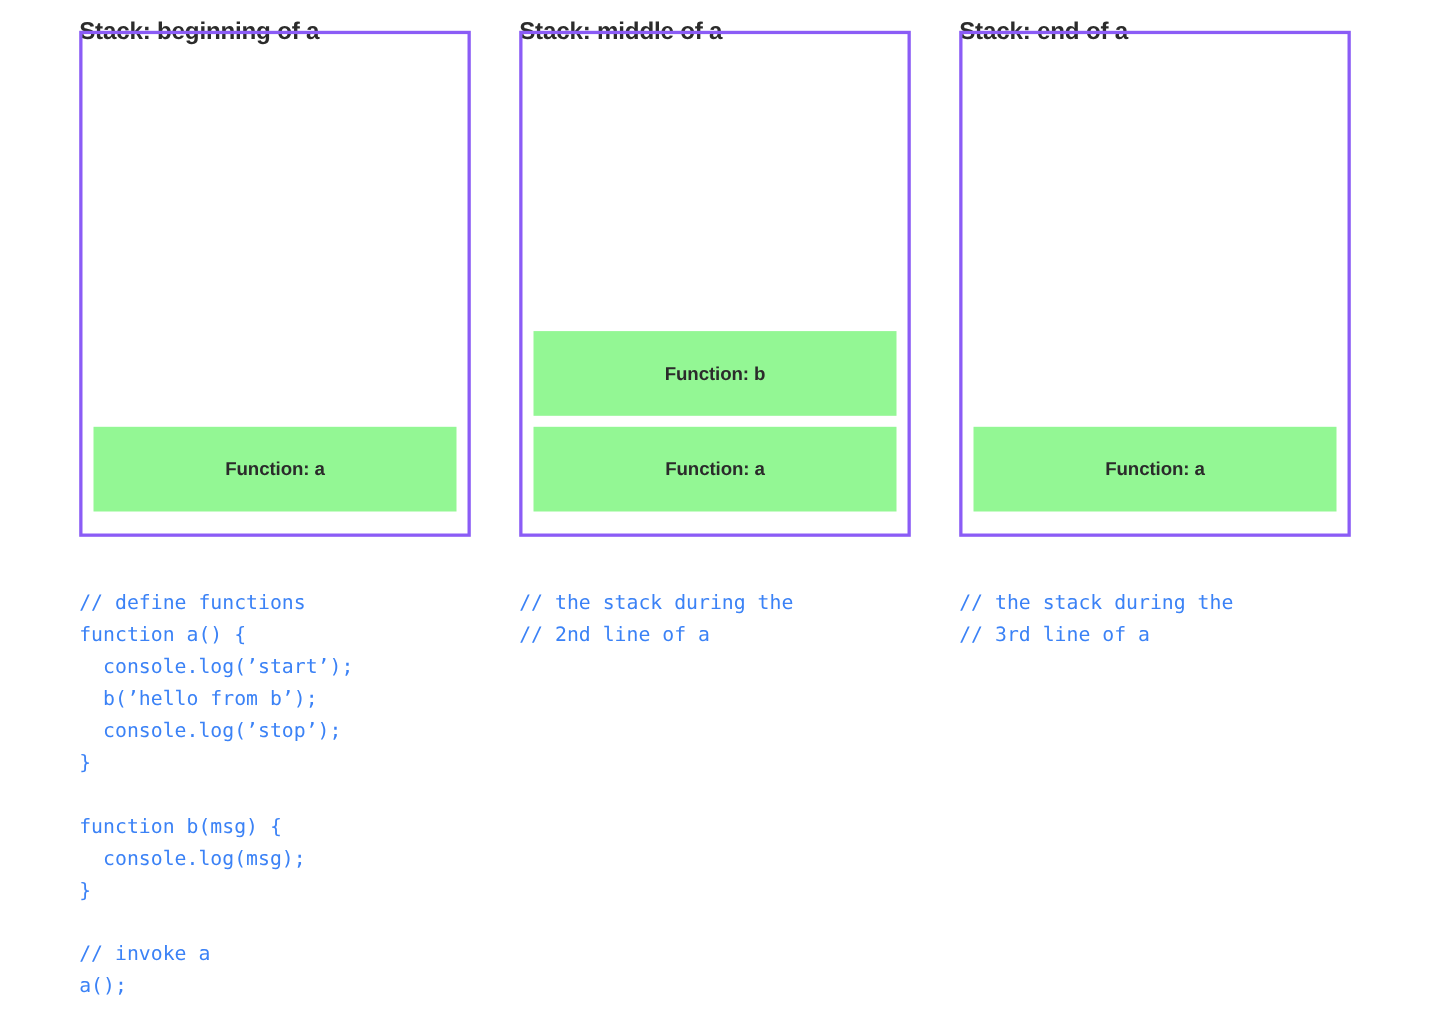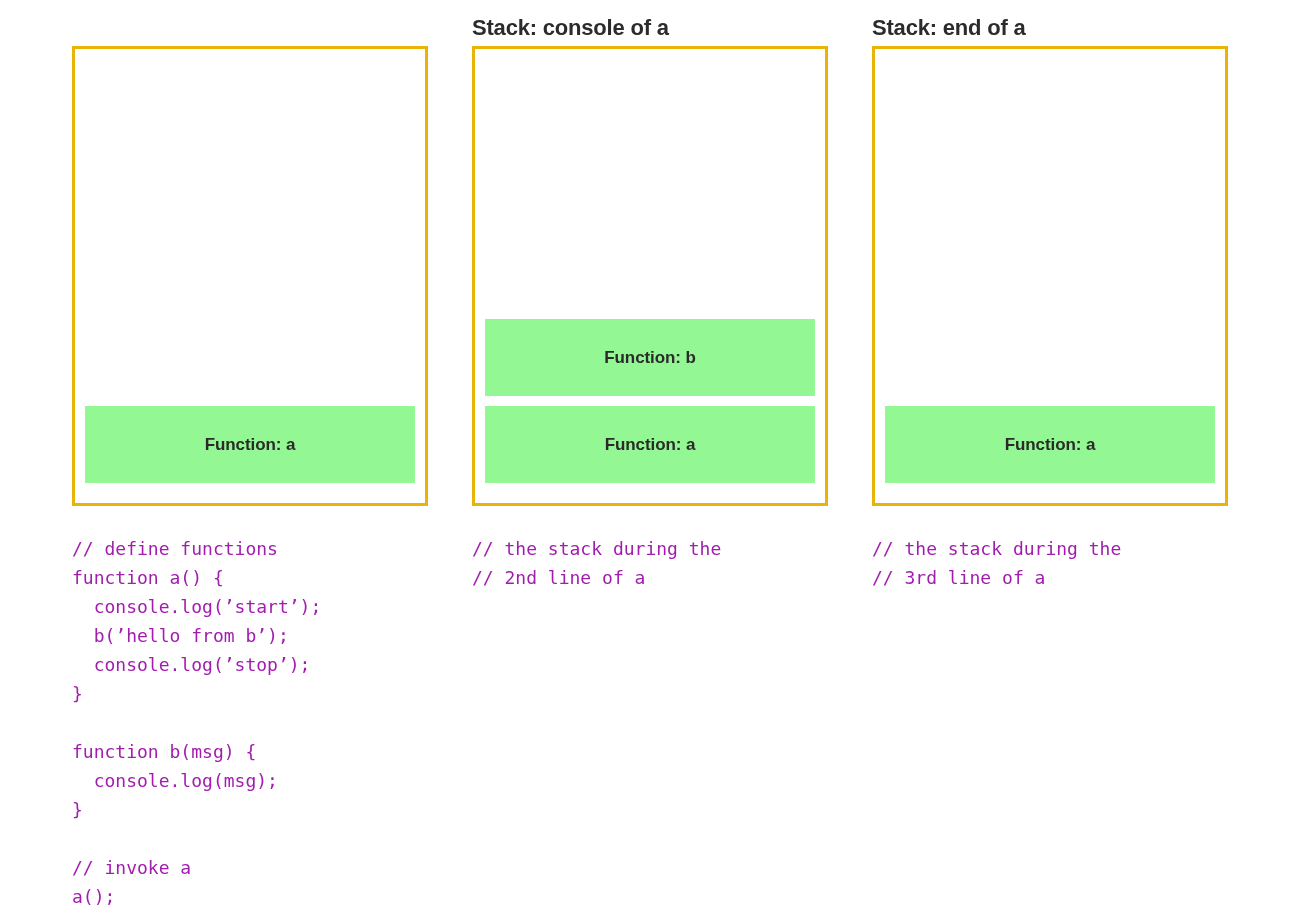--- a/index.html
+++ b/index.html
@@ -45,25 +45,25 @@
     font-weight: bold;
     letter-spacing: -0.2px;
     line-height: 26px;
     white-space: nowrap;
     color: #2b2b2b;
   }
 
   
   .stack-frame {
     position: absolute;
-    top: 46px;
+    top: 28px;
     left: 0;
     width: 355px;
     height: 460px;
-    border: 3px solid #eab308;
+    border: 3px solid #8b5cf6;
     box-sizing: border-box;
     display: flex;
     flex-direction: column;
     justify-content: flex-end;
     align-items: center;
     padding: 0 0 20px 0;
   }
 
   
   #col-0 .stack-frame { width: 356px; }
@@ -90,31 +90,32 @@
 
   
   .code-block {
     position: absolute;
     top: 534px;
     left: 0;
     margin: 0;
     font-family: "DejaVu Sans Mono", monospace;
     font-size: 18px;
     line-height: 29px;
-    color: #a21caf;
+    color: #3b82f6;
     white-space: pre;
     tab-size: 2;
   }
 </style>
 </head>
 <body>
 
 <div class="board">
 
   <div class="column" id="col-0">
+    <div class="stack-title">Stack: beginning of a</div>
 
     <div class="stack-frame">
       <div class="frame-box">
         <span class="frame-label">Function: a</span>
       </div>
     </div>
 
     <pre class="code-block">// define functions
 function a() {
   console.log(’start’);
@@ -124,21 +125,21 @@
 
 function b(msg) {
   console.log(msg);
 }
 
 // invoke a
 a();</pre>
   </div>
 
   <div class="column" id="col-1">
-    <div class="stack-title">Stack: console of a</div>
+    <div class="stack-title">Stack: middle of a</div>
 
     <div class="stack-frame">
       <div class="frame-box">
         <span class="frame-label">Function: b</span>
       </div>
       <div class="frame-box">
         <span class="frame-label">Function: a</span>
       </div>
     </div>
 

